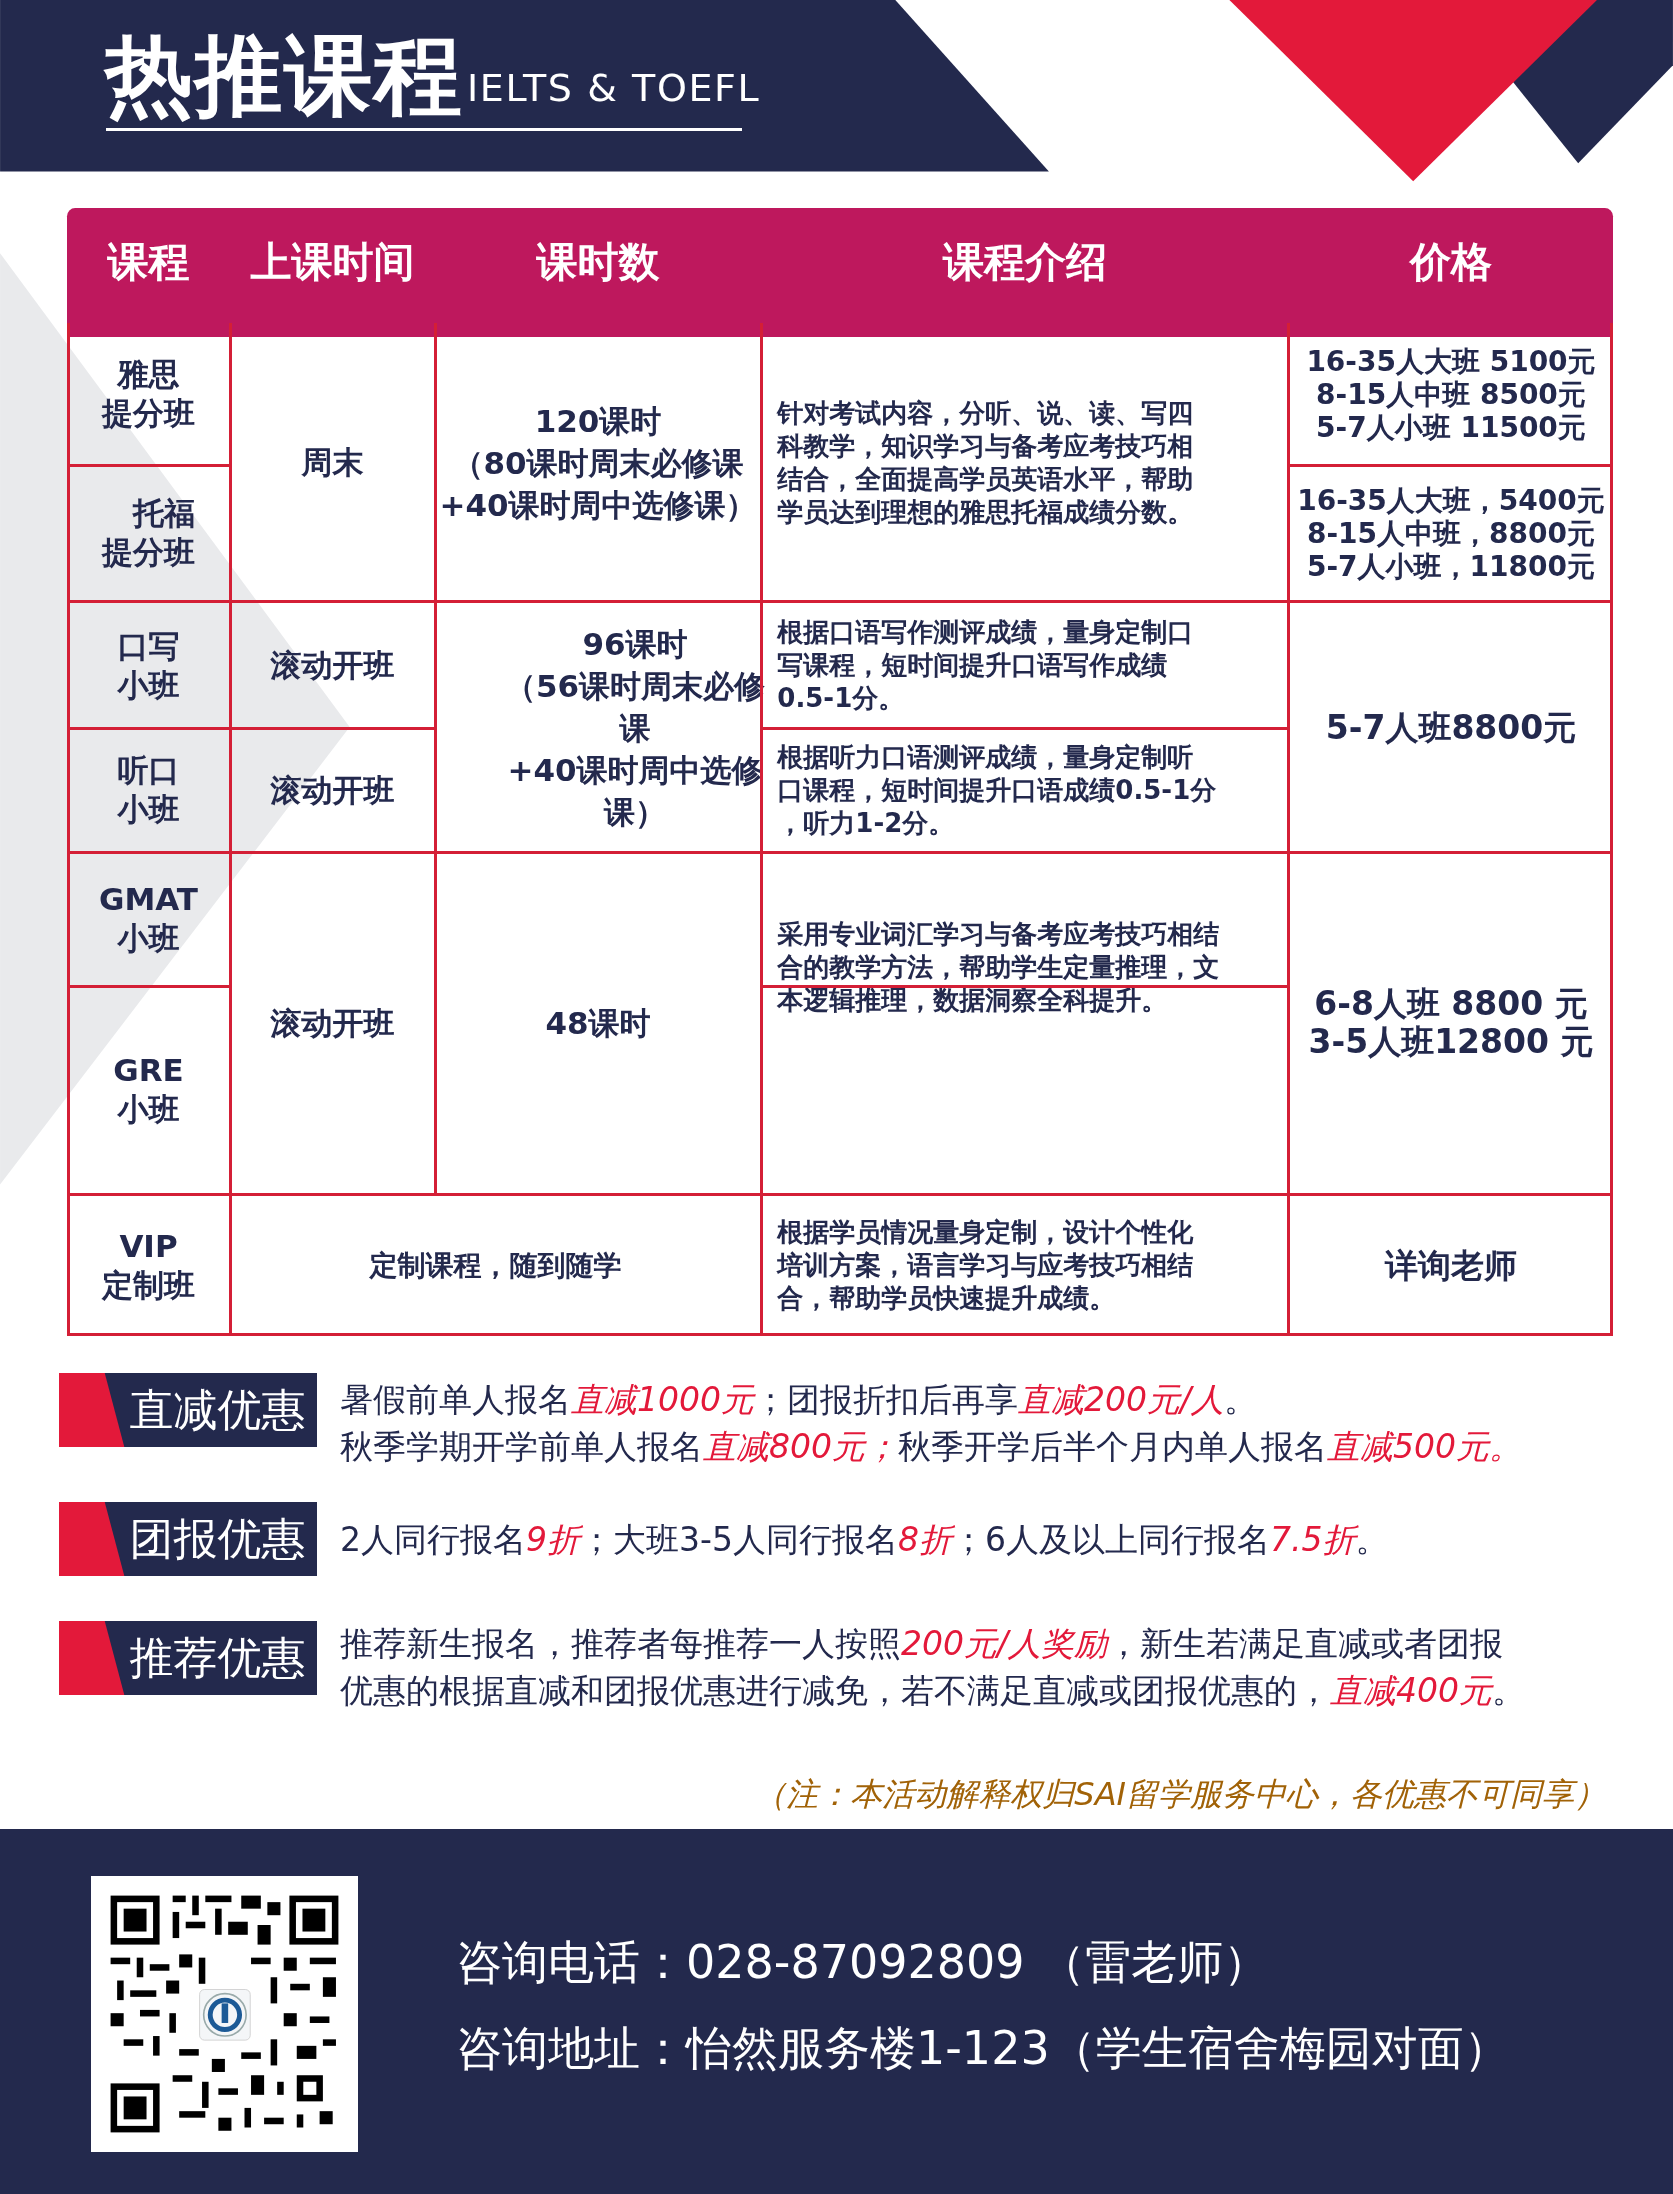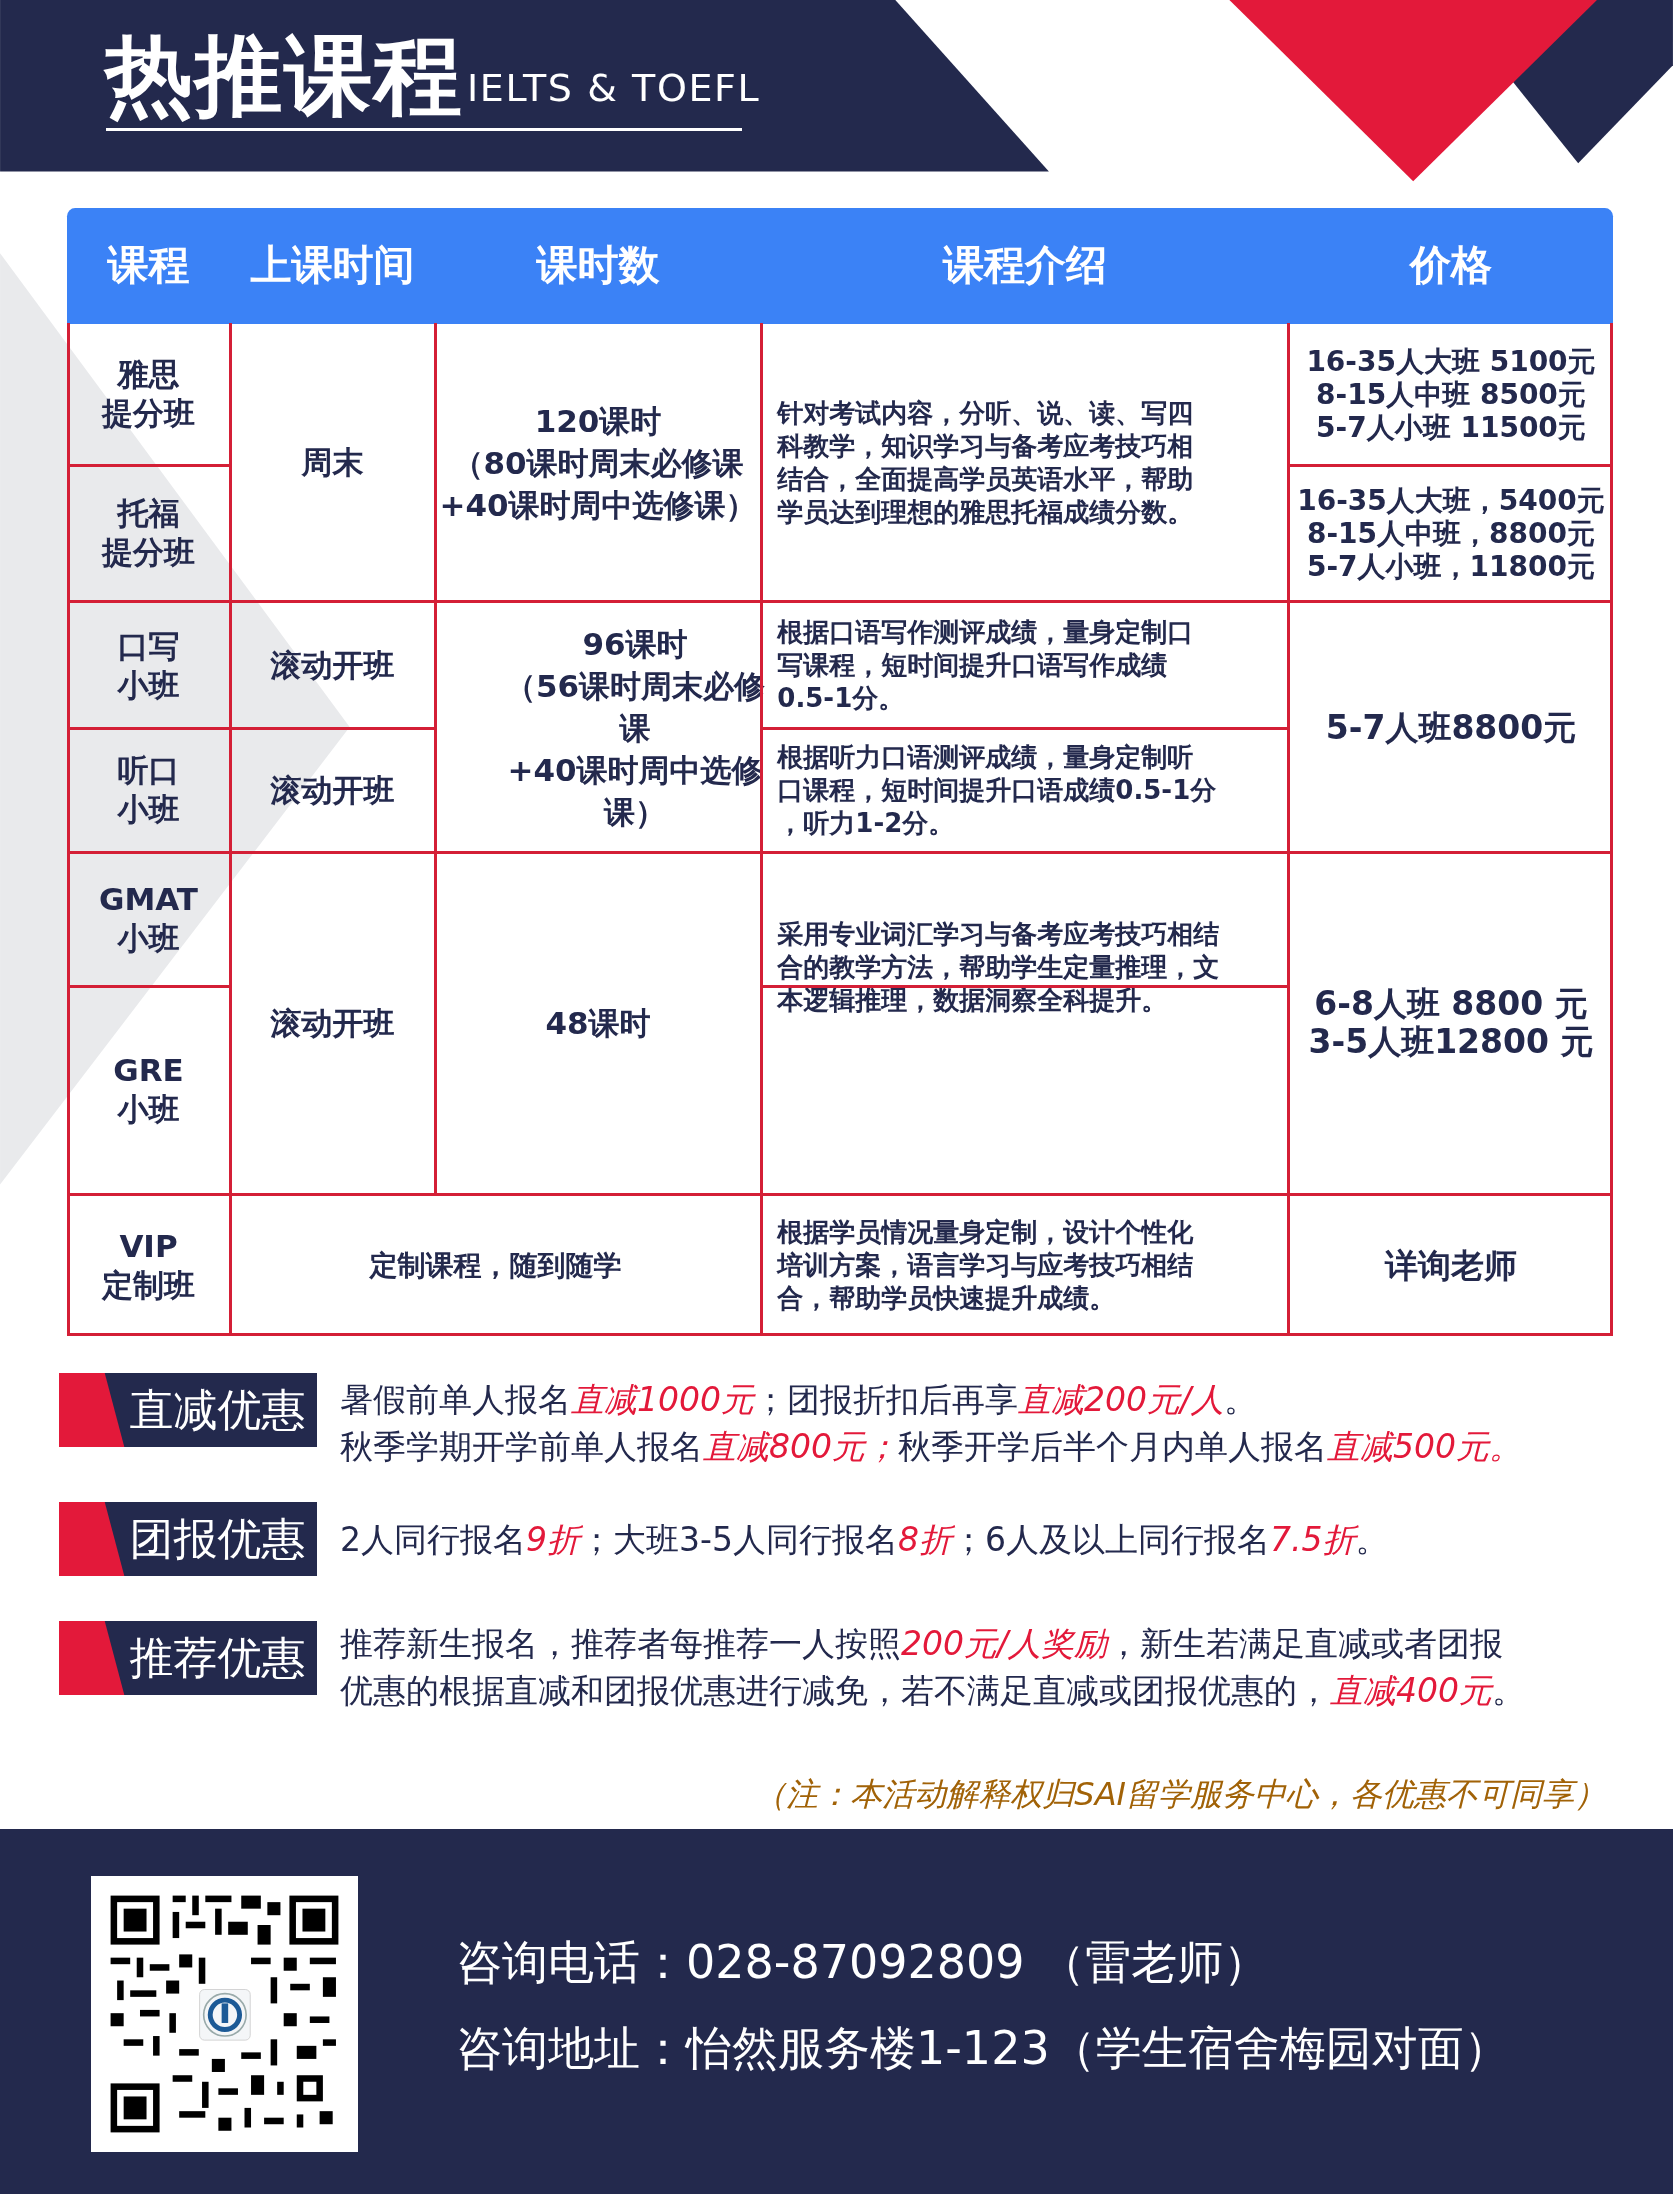--- a/index.html
+++ b/index.html
@@ -4,21 +4,21 @@
 <style>
   html, body { margin:0; padding:0; }
   body { width:1673px; height:2194px; position:relative; background:#ffffff; overflow:hidden;
          font-family:"DejaVu Sans", "Liberation Sans", sans-serif; color:#23294D; }
   #bg-shapes { position:absolute; left:0; top:0; width:1673px; height:2194px; z-index:0; }
   .title-main { position:absolute; left:105px; top:23px; font-size:88px; color:#fff; font-weight:bold; letter-spacing:1.6px; line-height:106px; z-index:2; }
   .title-sub { position:absolute; left:467px; top:64px; font-size:38px; color:#fff; letter-spacing:1.6px; line-height:49px; z-index:2; }
   .title-line { position:absolute; left:106px; top:128px; width:636px; height:3.3px; background:#fff; z-index:2; }
 
   .table-wrap { position:absolute; left:67px; top:208px; width:1546px; z-index:2; }
-  .thead { position:relative; height:116px; background:#3b82f6; border-radius:8.2px 8.2px 0 0; }
+  .thead { position:relative; height:129px; background:#be185d; border-radius:8.2px 8.2px 0 0;font-family:Liberation Mono, monospace; }
   .th { position:absolute; top:0; height:115px; line-height:115px; color:#fff; font-size:41px; font-weight:bold; text-align:center; }
   .grid { position:absolute; left:67px; top:323px; width:1546px; height:1013px; z-index:2; }
   .cell { position:absolute; box-sizing:border-box; display:flex; align-items:center; justify-content:center; text-align:center;
           font-weight:bold; color:#23294D; }
   .vline, .hline { position:absolute; background:#D41F36; }
   .c-name { font-size:31px; line-height:39px; }
   .c-time { font-size:31px; line-height:39px; }
   .c-hours { font-size:31px; line-height:42px; }
   .c-desc { font-size:26px; line-height:33px; justify-content:flex-start; text-align:justify; padding:0 18px 0 16.3px; }
   .c-desc span { display:block; }
@@ -61,21 +61,21 @@
 </div>
 
 <div class="grid">
 
   <div class="cell c-name" style="left:0;top:0;width:163px;height:142px;">
     <div>
         <div>雅思</div>
         <div>提分班</div>
       </div>
   </div>
-  <div class="cell c-name" style="left:0;top:142px;width:163px;height:136px;">
+  <div class="cell c-name" style="left:0;top:142px;width:163px;height:136px;text-align:right;">
     <div>
         <div>托福</div>
         <div>提分班</div>
       </div>
   </div>
   <div class="cell c-name" style="left:0;top:279px;width:163px;height:127px;">
     <div>
         <div>口写</div>
         <div>小班</div>
       </div>

